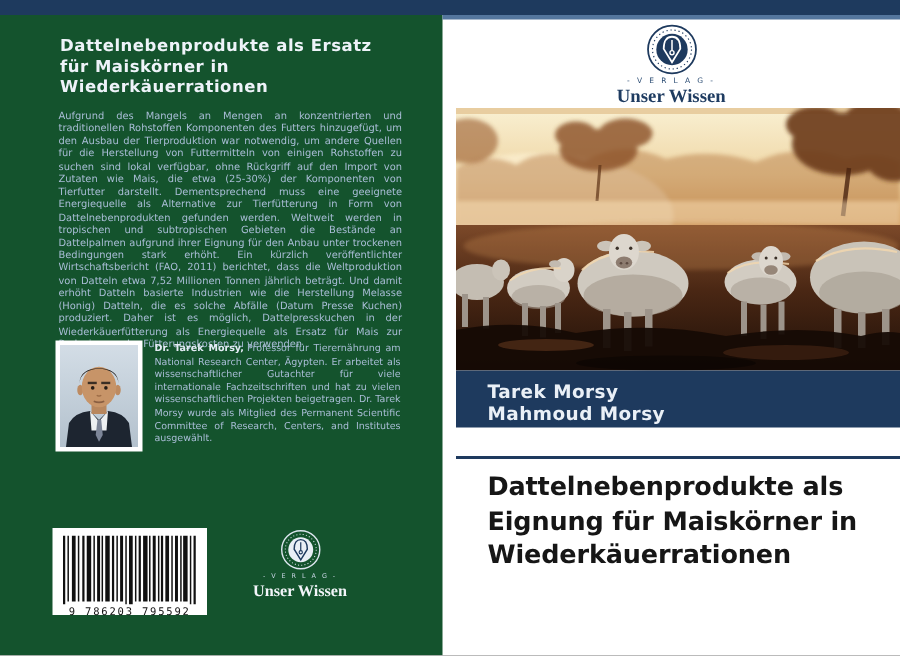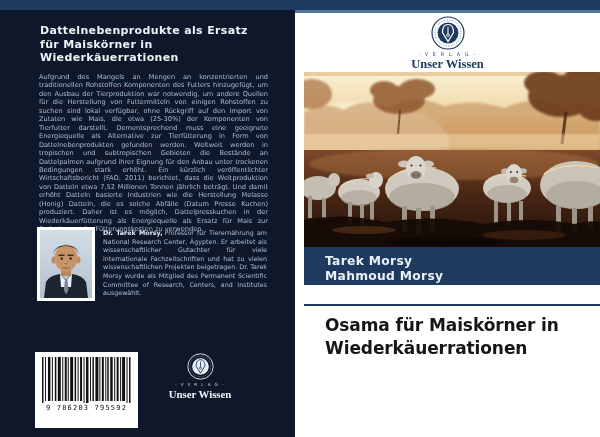--- a/index.html
+++ b/index.html
@@ -2,33 +2,33 @@
 <html><head>
 <meta charset="utf-8">
 <style>
   * { margin:0; padding:0; box-sizing:border-box; }
   html,body { background:#888; }
   #cover{
     position:relative; width:600px; height:437px; background:#ffffff;
     font-family:"DejaVu Sans","Liberation Sans",sans-serif; overflow:hidden;
   }
   
-  .left-panel{ position:absolute; left:0; top:0; width:295px; height:437px; background:#0f172a; }
+  .left-panel{ position:absolute; left:0; top:0; width:295px; height:437px; background:#14532d; }
   .bc-title{ position:absolute; left:40px; top:24px; width:245px; color:#eef3f9;
     font-weight:bold; font-size:11px; line-height:13.5px; letter-spacing:.35px; }
   .bc-title div{ white-space:nowrap; }
   .bc-desc{ position:absolute; left:39px; top:73px; width:229px; color:#a9bdd6;
     font-size:6.6px; line-height:8.45px; text-align:justify; text-justify:inter-word; }
   .bio-photo{ position:absolute; left:37px; top:227px; width:58px; height:74px;
     background:#ffffff; padding:3px; }
   .bio-photo svg{ display:block; width:52px; height:68px; }
   .bio-text{ position:absolute; left:103px; top:229px; width:164px; color:#a9bdd6;
     font-size:6.35px; line-height:8.6px; text-align:justify; text-justify:inter-word; }
   .bio-name{ font-weight:bold; color:#e3ebf5; margin-right:2px; }
-  .barcode-box{ position:absolute; left:35px; top:352px; width:103px; height:76px;
+  .barcode-box{ position:absolute; left:35px; top:352px; width:103px; height:58px;
     background:#ffffff; padding:5px 7px 0 7px; }
   .barcode-box svg{ display:block; width:89px; height:46px; }
   .barcode-digits{ width:89px; text-align:center; font-family:"DejaVu Sans Mono","Liberation Mono",monospace;
     font-size:7px; letter-spacing:1.2px; color:#111; margin-top:1px; white-space:nowrap; }
   .logo-bottom{ position:absolute; left:148px; top:353px; width:104px; text-align:center; }
   .logo-bottom svg{ display:block; margin:0 auto 2px auto; }
   .verlag-sm{ font-size:4.3px; letter-spacing:1.3px; color:#c6d3e2; white-space:nowrap; }
   .pubname-sm{ font-family:"Liberation Serif","DejaVu Serif",serif; font-weight:bold;
     font-size:10.8px; color:#f3f6fa; margin-top:1px; }
   
@@ -261,17 +261,18 @@
     </svg>
   </div>
 
   <div class="names-band">
     <div>Tarek Morsy</div>
     <div>Mahmoud Morsy</div>
   </div>
   <div class="band-rule"></div>
 
   <div class="fc-title">
-    <div>Osama für Maiskörner in</div>
+    <div>Dattelnebenprodukte als</div>
+    <div>Eignung für Maiskörner in</div>
     <div>Wiederkäuerrationen</div>
   </div>
 
 </div>
 
 </body></html>

